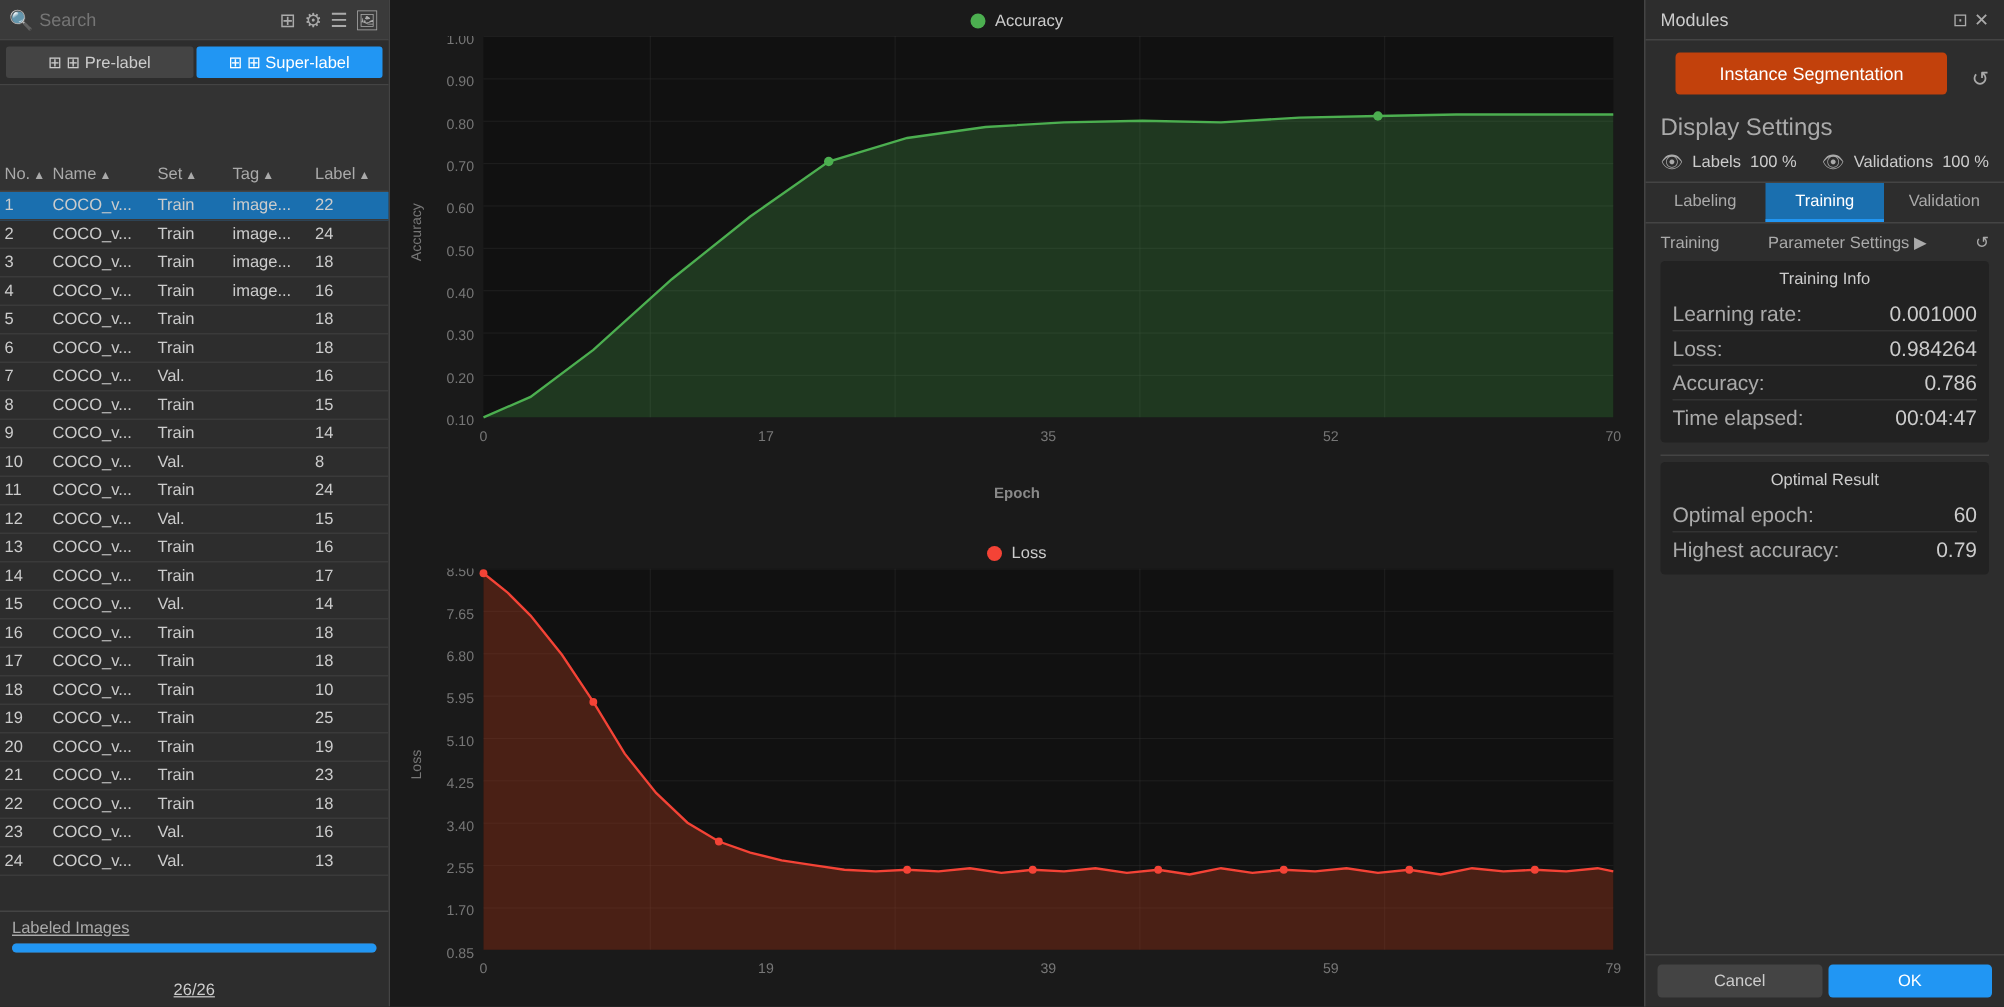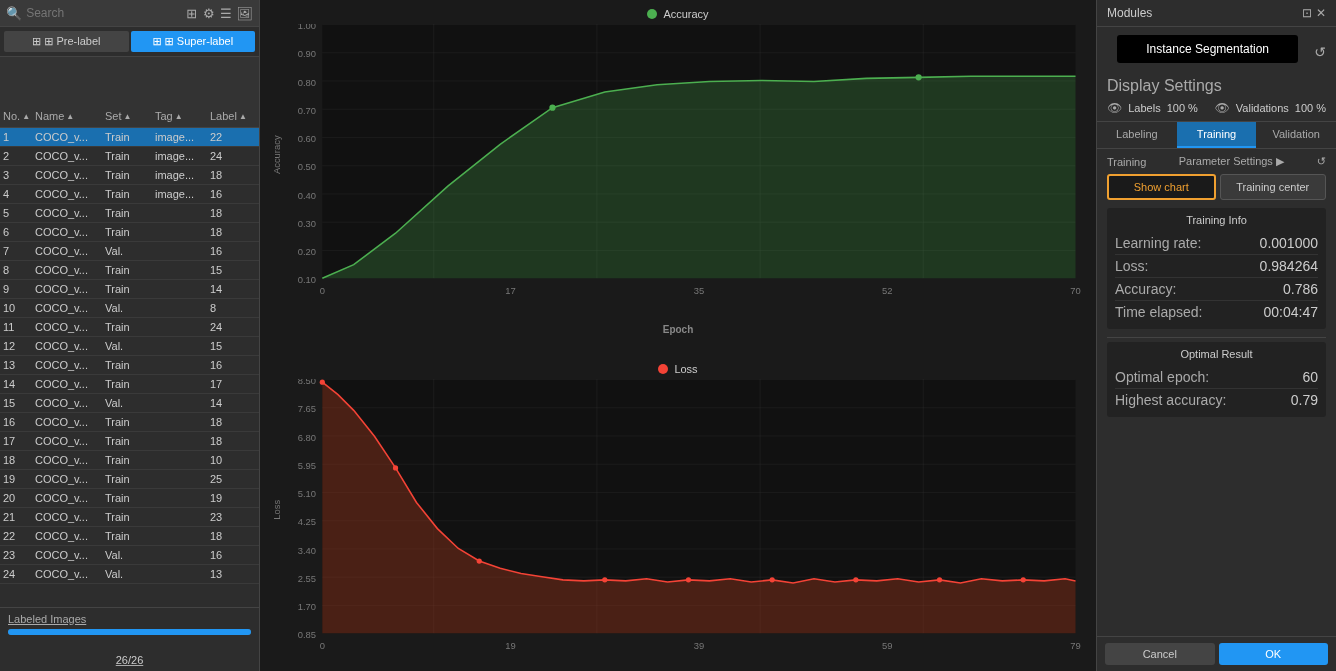--- a/index.html
+++ b/index.html
@@ -211,21 +211,21 @@
       color: #ccc;
     }
     .header-icons {
       display: flex;
       gap: 4px;
       color: #aaa;
     }
 
     #instance-seg-btn {
       margin: 8px 10px;
-      background: #000000;
+      background: #c2410c;
       color: white;
       border: none;
       padding: 7px 12px;
       border-radius: 3px;
       cursor: pointer;
       font-size: 12px;
       width: calc(100% - 20px);
       display: flex;
       align-items: center;
       justify-content: center;
@@ -752,24 +752,20 @@
     <div class="tab">Validation</div>
   </div>
 
   <div id="training-section">
     <div class="training-header">
       <span>Training</span>
       <span style="cursor:pointer;color:#aaa;">Parameter Settings ▶</span>
       <span style="cursor:pointer;color:#aaa;">↺</span>
     </div>
 
-    <div class="btn-row">
-      <button class="show-chart-btn">Show chart</button>
-      <button class="training-center-btn">Training center</button>
-    </div>
 
     <div class="info-section">
       <div class="info-title">Training Info</div>
       <div class="info-row">
         <span class="info-label">Learning rate:</span>
         <span class="info-value">0.001000</span>
       </div>
       <div class="info-row">
         <span class="info-label">Loss:</span>
         <span class="info-value">0.984264</span>

